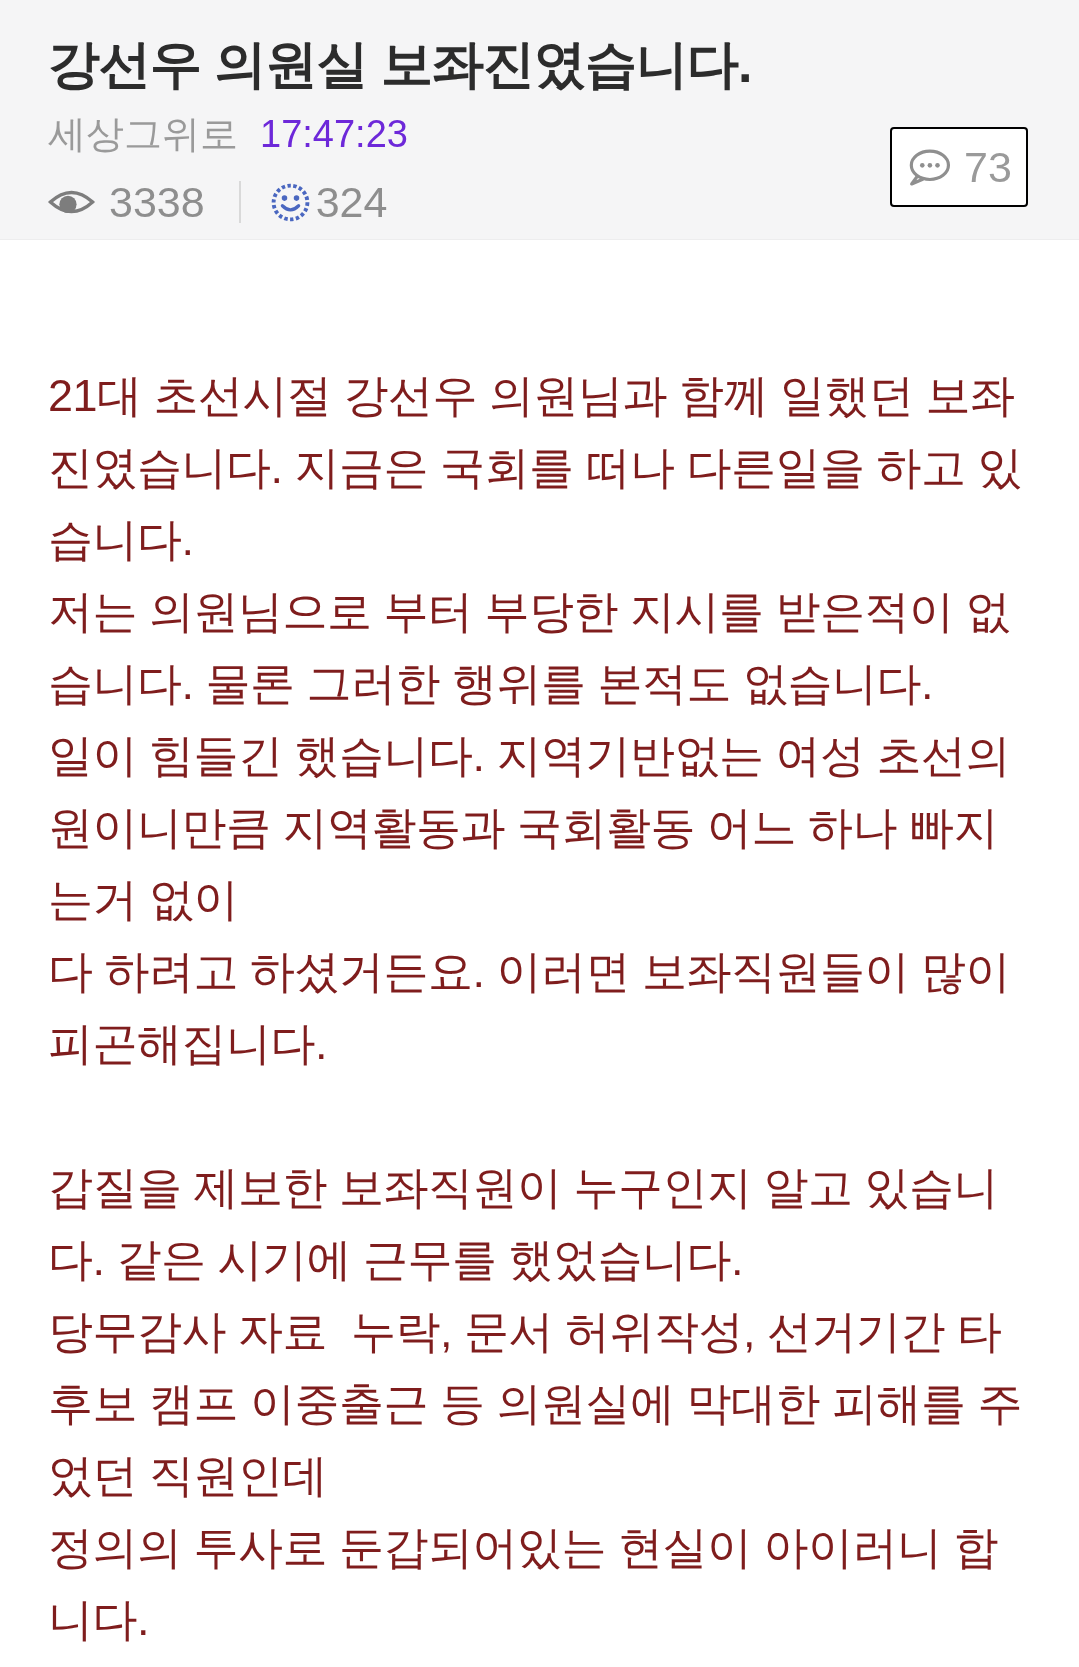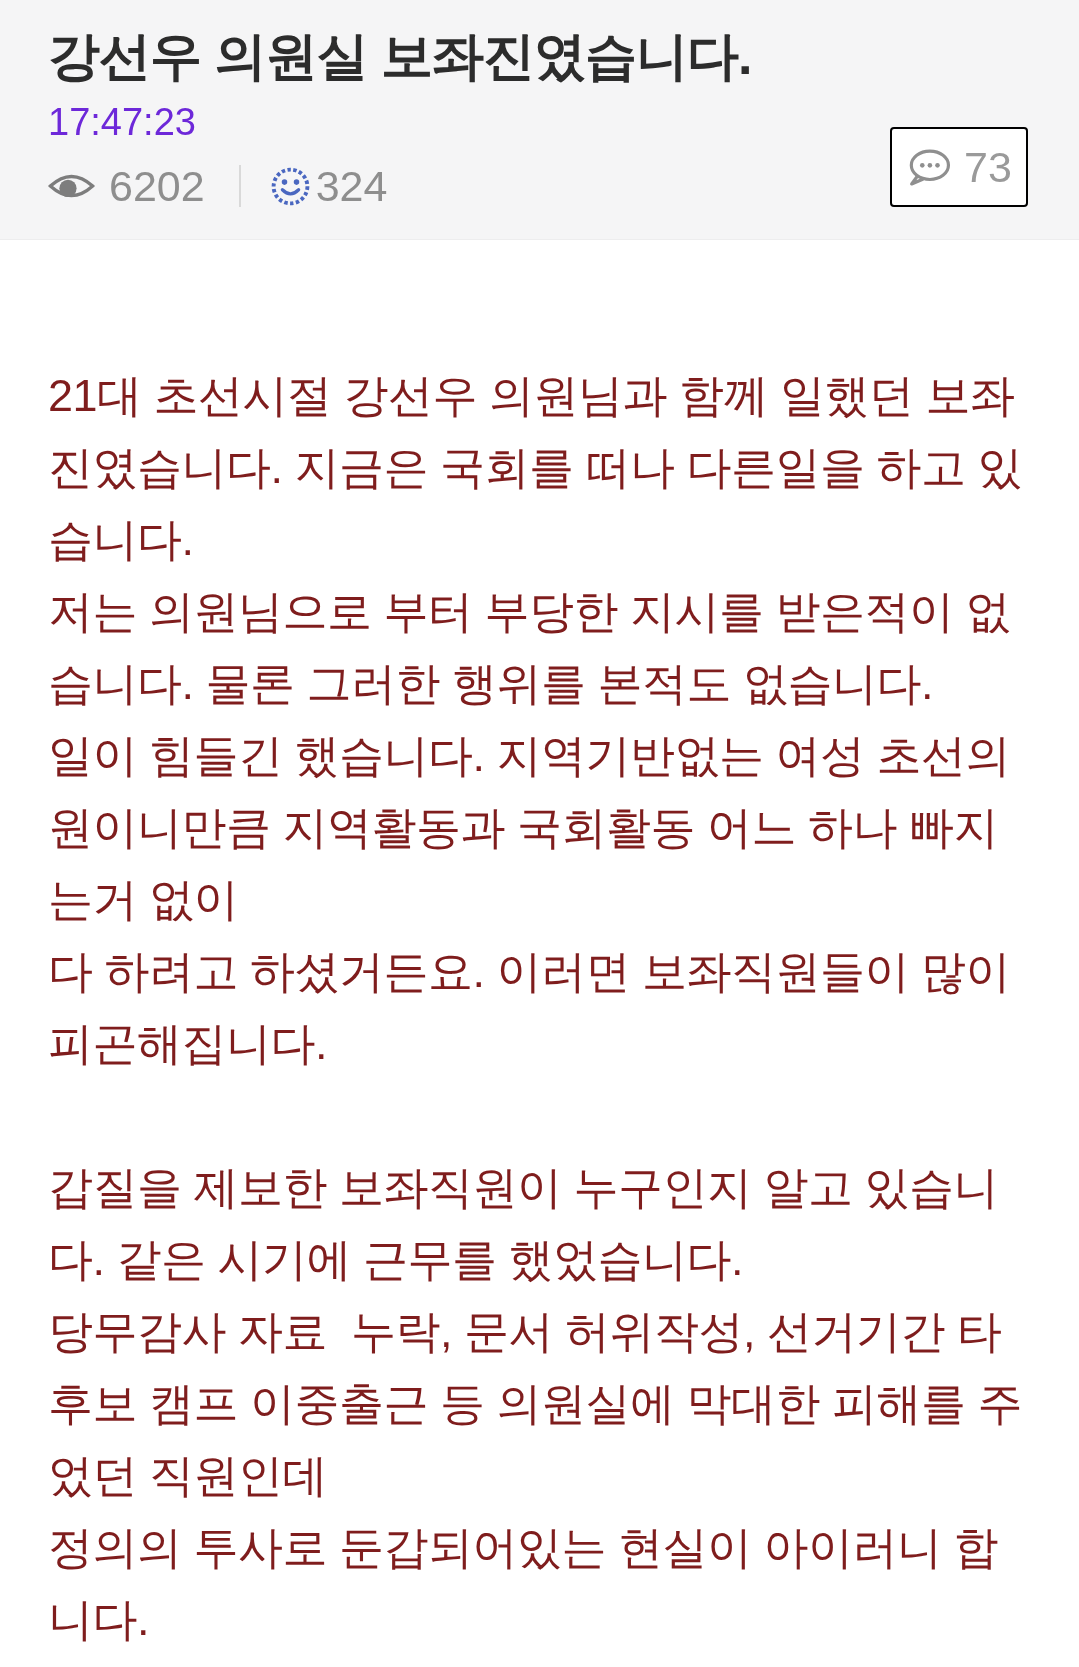--- a/index.html
+++ b/index.html
@@ -13,21 +13,21 @@
     position: relative;
   }
 
   
   .post-header {
     position: relative;
     width: 1079px;
     height: 240px;
     background: #f5f5f6;
     border-bottom: 1px solid #ededee;
-    padding: 24px 48px 0 48px;
+    padding: 32px 48px 0 48px;
   }
   .post-title {
     font-size: 52px;
     font-weight: 700;
     color: #2c2c2c;
     letter-spacing: -1px;
     line-height: 1.25;
     white-space: nowrap;
   }
   .meta-row {
@@ -90,31 +90,32 @@
     word-break: keep-all;
   }
 </style>
 </head>
 <body>
 
 <header class="post-header">
   <h1 class="post-title">강선우 의원실 보좌진였습니다.</h1>
 
   <div class="meta-row">
+    <span class="author-name">세상그위로</span>
     <span class="post-time">17:47:23</span>
   </div>
 
   <div class="stats-row">
     <span>
       <svg class="eye-icon-svg" viewBox="0 0 24 16">
         <path d="M1.2 8 Q 12 -1.8 22.8 8 Q 12 17.8 1.2 8 Z" fill="none" stroke="#7d7d7d" stroke-width="1.7"></path>
         <circle cx="10.2" cy="9.2" r="4.4" fill="#7d7d7d"></circle>
       </svg>
     </span>
-    <span class="stat-count views-count">6202</span>
+    <span class="stat-count views-count">3338</span>
 
     <span class="stat-divider"></span>
 
     <span>
       <svg class="smiley-icon-svg" viewBox="0 0 24 24">
         <circle cx="12" cy="12" r="10.4" fill="none" stroke="#4a67c0" stroke-width="2.4" stroke-dasharray="2.1 1.5"></circle>
         <circle cx="8.3" cy="9.3" r="1.7" fill="#4a67c0"></circle>
         <circle cx="15.7" cy="9.3" r="1.7" fill="#4a67c0"></circle>
         <path d="M7 14 Q 12 19 17 14" fill="none" stroke="#4a67c0" stroke-width="2" stroke-linecap="round"></path>
       </svg>

